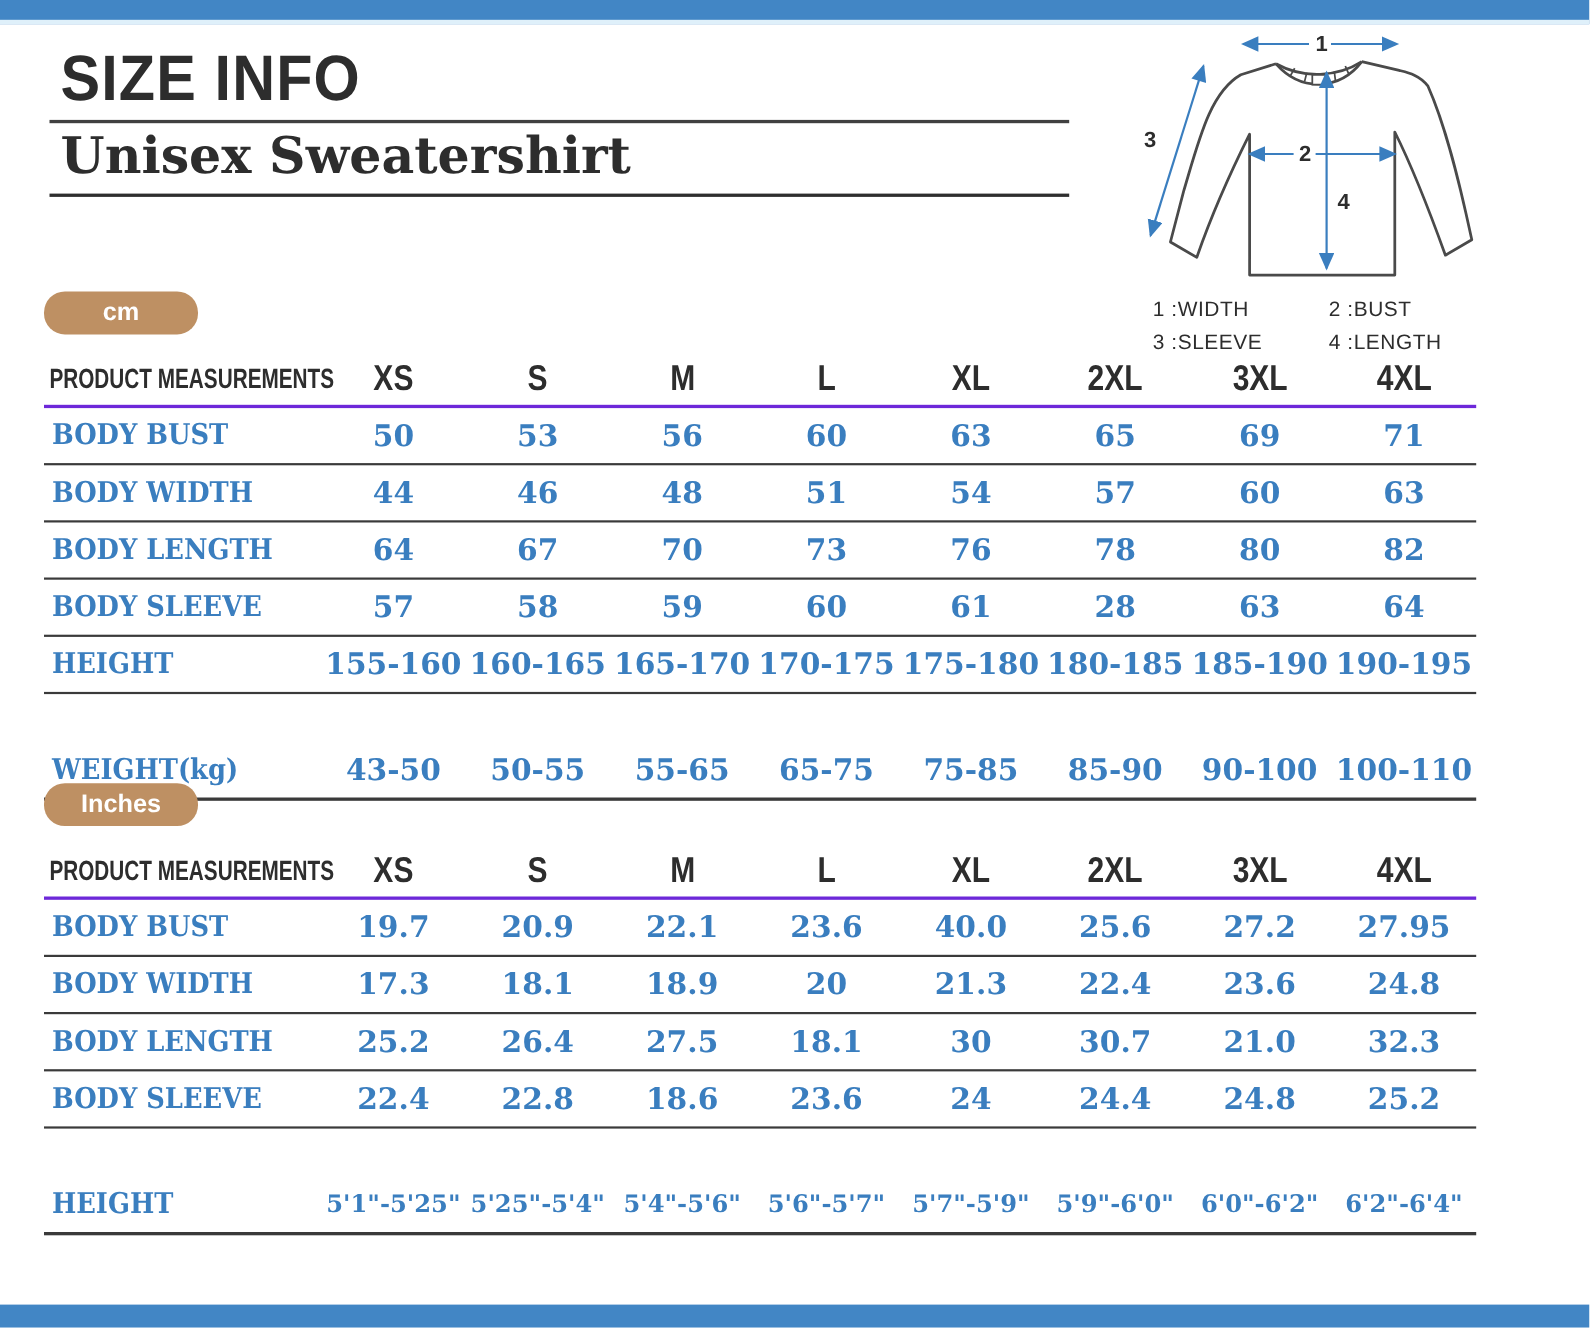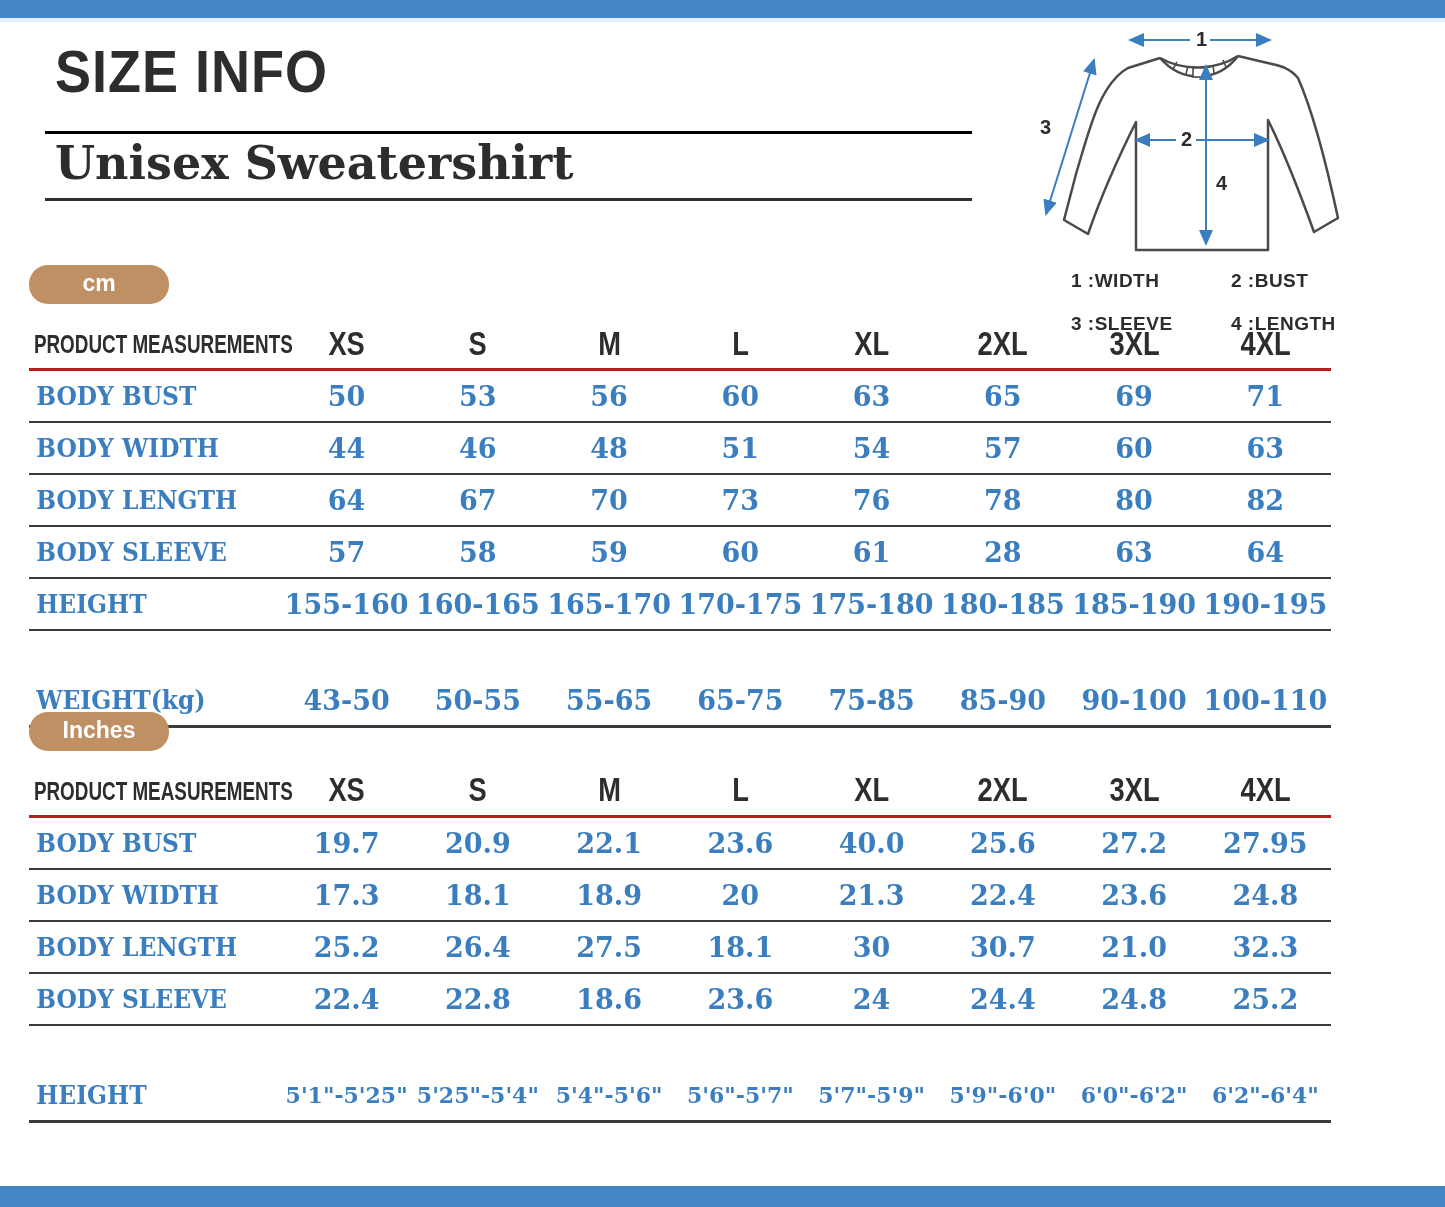--- a/index.html
+++ b/index.html
@@ -10,51 +10,51 @@
   .top-bar{position:absolute;left:0;top:0;width:1445px;height:18px;background:#4286C5;border-bottom:4px solid #dff0fa;}
   .bottom-bar{position:absolute;left:0;top:1186px;width:1445px;height:21px;background:#4286C5;}
 
   
   .page-title{
     position:absolute;left:55px;top:38px;
     font-size:54px;font-weight:bold;letter-spacing:1px;color:#2d2d2d;
     transform:scaleY(1.08);transform-origin:left top;
   }
   .subtitle-wrap{
-    position:absolute;left:45px;top:131px;width:917px;
-    border-top:3px solid #000000;border-bottom:3px solid #2f2f2f;
+    position:absolute;left:45px;top:109px;width:917px;
+    border-top:3px solid #404040;border-bottom:3px solid #2f2f2f;
     padding:2px 0 8px 10px;
   }
   .page-subtitle{
     font-family:"DejaVu Serif",serif;font-weight:bold;
     font-size:46px;color:#2d2d2d;letter-spacing:0px;
   }
 
   
   .diagram{position:absolute;left:1030px;top:22px;width:380px;}
   .legend{
-    margin:6px 0 0 41px;display:grid;grid-template-columns:160px 170px;row-gap:21px;
-    font-size:19px;font-weight:bold;color:#2d2d2d;letter-spacing:0.5px;
+    margin:6px 0 0 18px;display:grid;grid-template-columns:160px 170px;row-gap:8px;
+    font-size:19px;font-weight:normal;color:#2d2d2d;letter-spacing:0.5px;
   }
 
   
-  .section{position:absolute;left:29px;width:1302px;}
+  .section{position:absolute;left:40px;width:1302px;}
   .section-cm{top:265px;}
   .section-inches{top:712px;}
   .unit-badge{
     display:inline-block;min-width:140px;box-sizing:border-box;
     background:#BE9063;color:#ffffff;text-align:center;
     font-size:23px;font-weight:bold;border-radius:19px;padding:5px 14px 7px;
   }
   .size-table{margin-top:16px;}
   .trow{
     display:grid;grid-template-columns:252px repeat(8,1fr);
     align-items:center;height:50px;border-bottom:2px solid #3a3a3a;
   }
-  .trow.thead{height:48px;border-bottom:3px solid #b91c1c;margin-top:11px;}
+  .trow.thead{height:48px;border-bottom:3px solid #6d28d9;margin-top:11px;}
   .trow:last-child{border-bottom:3px solid #3a3a3a;margin-top:44px;}
   .cell{text-align:center;white-space:nowrap;}
   .head-label{
     text-align:left;font-size:23px;font-weight:bold;color:#2d2d2d;
     transform:scaleX(0.82) scaleY(1.1);transform-origin:left center;padding-left:6px;
   }
   .size-cell{
     font-size:31px;font-weight:bold;color:#2d2d2d;
     transform:scaleX(0.88) scaleY(1.05);
   }

